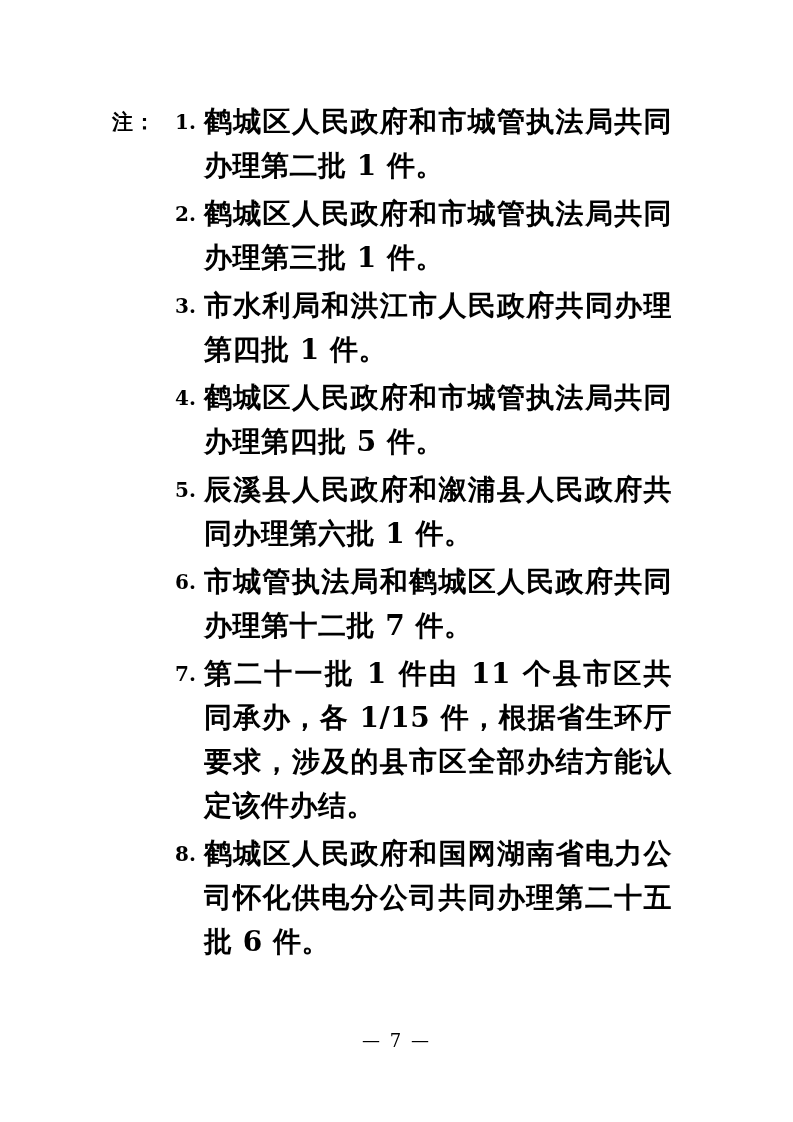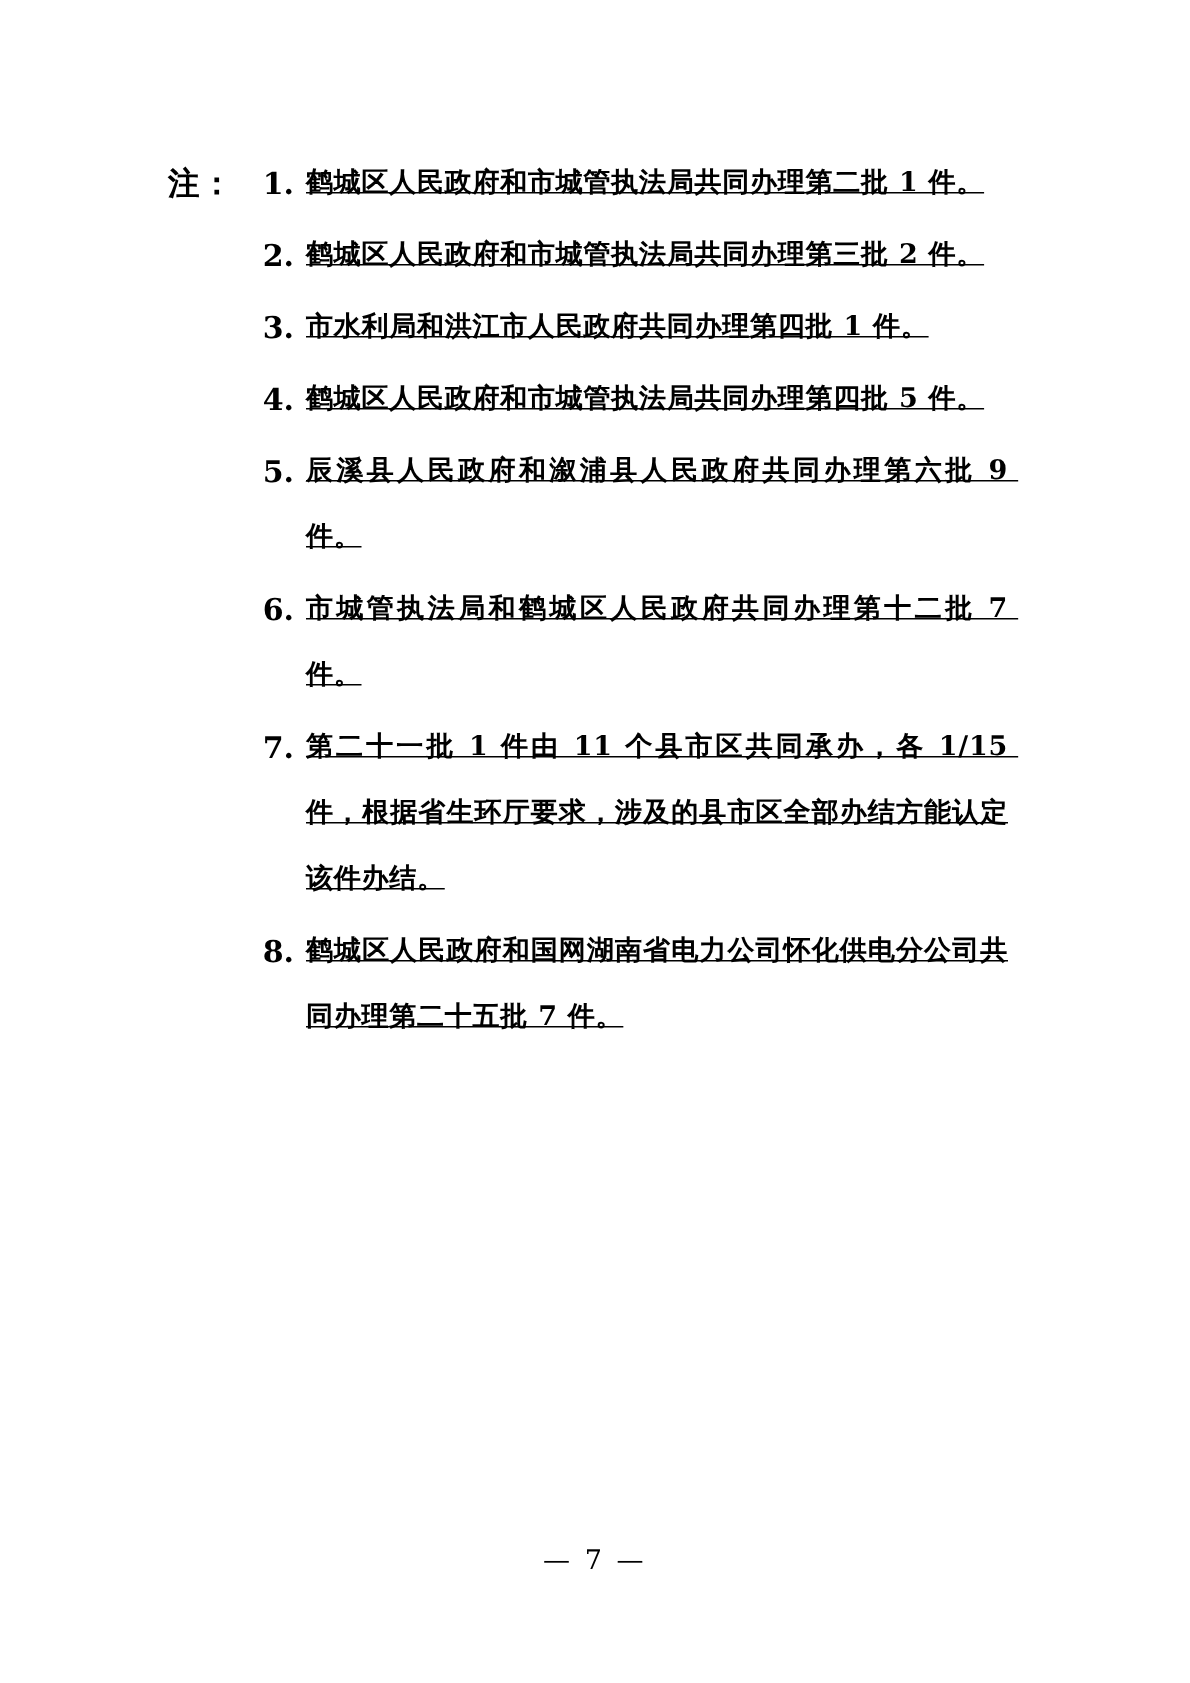--- a/index.html
+++ b/index.html
@@ -65,29 +65,28 @@
     padding-right: 8px;
     font-size: 20px;
     line-height: 44px;
     font-family: "DejaVu Serif", "Liberation Serif", serif;
     font-weight: 700;
     box-sizing: border-box;
   }
 
   .item-text {
     flex: 1 1 auto;
-    font-size: 18px;
+    font-size: 28px;
     line-height: 44px;
     letter-spacing: 0.5px;
     font-family: "DejaVu Serif", "Liberation Serif", serif;
     font-weight: 700;
     text-align: justify;
     text-justify: inter-ideograph;
     white-space: pre-wrap;
-    text-decoration: underline;
   }
 
   .page-number {
     position: absolute;
     left: 0;
     right: 0;
     top: 1030px;
     text-align: center;
     font-size: 18px;
     font-family: "DejaVu Serif", "Liberation Serif", serif;
@@ -104,51 +103,51 @@
       <div class="note-label">注：</div>
       <div class="items">
 
         <div class="item">
           <div class="item-num">1.</div>
           <div class="item-text">鹤城区人民政府和市城管执法局共同办理第二批 1 件。</div>
         </div>
 
         <div class="item">
           <div class="item-num">2.</div>
-          <div class="item-text">鹤城区人民政府和市城管执法局共同办理第三批 2 件。</div>
+          <div class="item-text">鹤城区人民政府和市城管执法局共同办理第三批 1 件。</div>
         </div>
 
         <div class="item">
           <div class="item-num">3.</div>
           <div class="item-text">市水利局和洪江市人民政府共同办理第四批 1 件。</div>
         </div>
 
         <div class="item">
           <div class="item-num">4.</div>
           <div class="item-text">鹤城区人民政府和市城管执法局共同办理第四批 5 件。</div>
         </div>
 
         <div class="item">
           <div class="item-num">5.</div>
-          <div class="item-text">辰溪县人民政府和溆浦县人民政府共同办理第六批 9 件。</div>
+          <div class="item-text">辰溪县人民政府和溆浦县人民政府共同办理第六批 1 件。</div>
         </div>
 
         <div class="item">
           <div class="item-num">6.</div>
           <div class="item-text">市城管执法局和鹤城区人民政府共同办理第十二批 7 件。</div>
         </div>
 
         <div class="item">
           <div class="item-num">7.</div>
           <div class="item-text">第二十一批 1 件由 11 个县市区共同承办，各 1/15 件，根据省生环厅要求，涉及的县市区全部办结方能认定该件办结。</div>
         </div>
 
         <div class="item">
           <div class="item-num">8.</div>
-          <div class="item-text">鹤城区人民政府和国网湖南省电力公司怀化供电分公司共同办理第二十五批 7 件。</div>
+          <div class="item-text">鹤城区人民政府和国网湖南省电力公司怀化供电分公司共同办理第二十五批 6 件。</div>
         </div>
 
       </div>
     </div>
   </div>
 
   <div class="page-number">— 7 —</div>
 
 </div>
 

